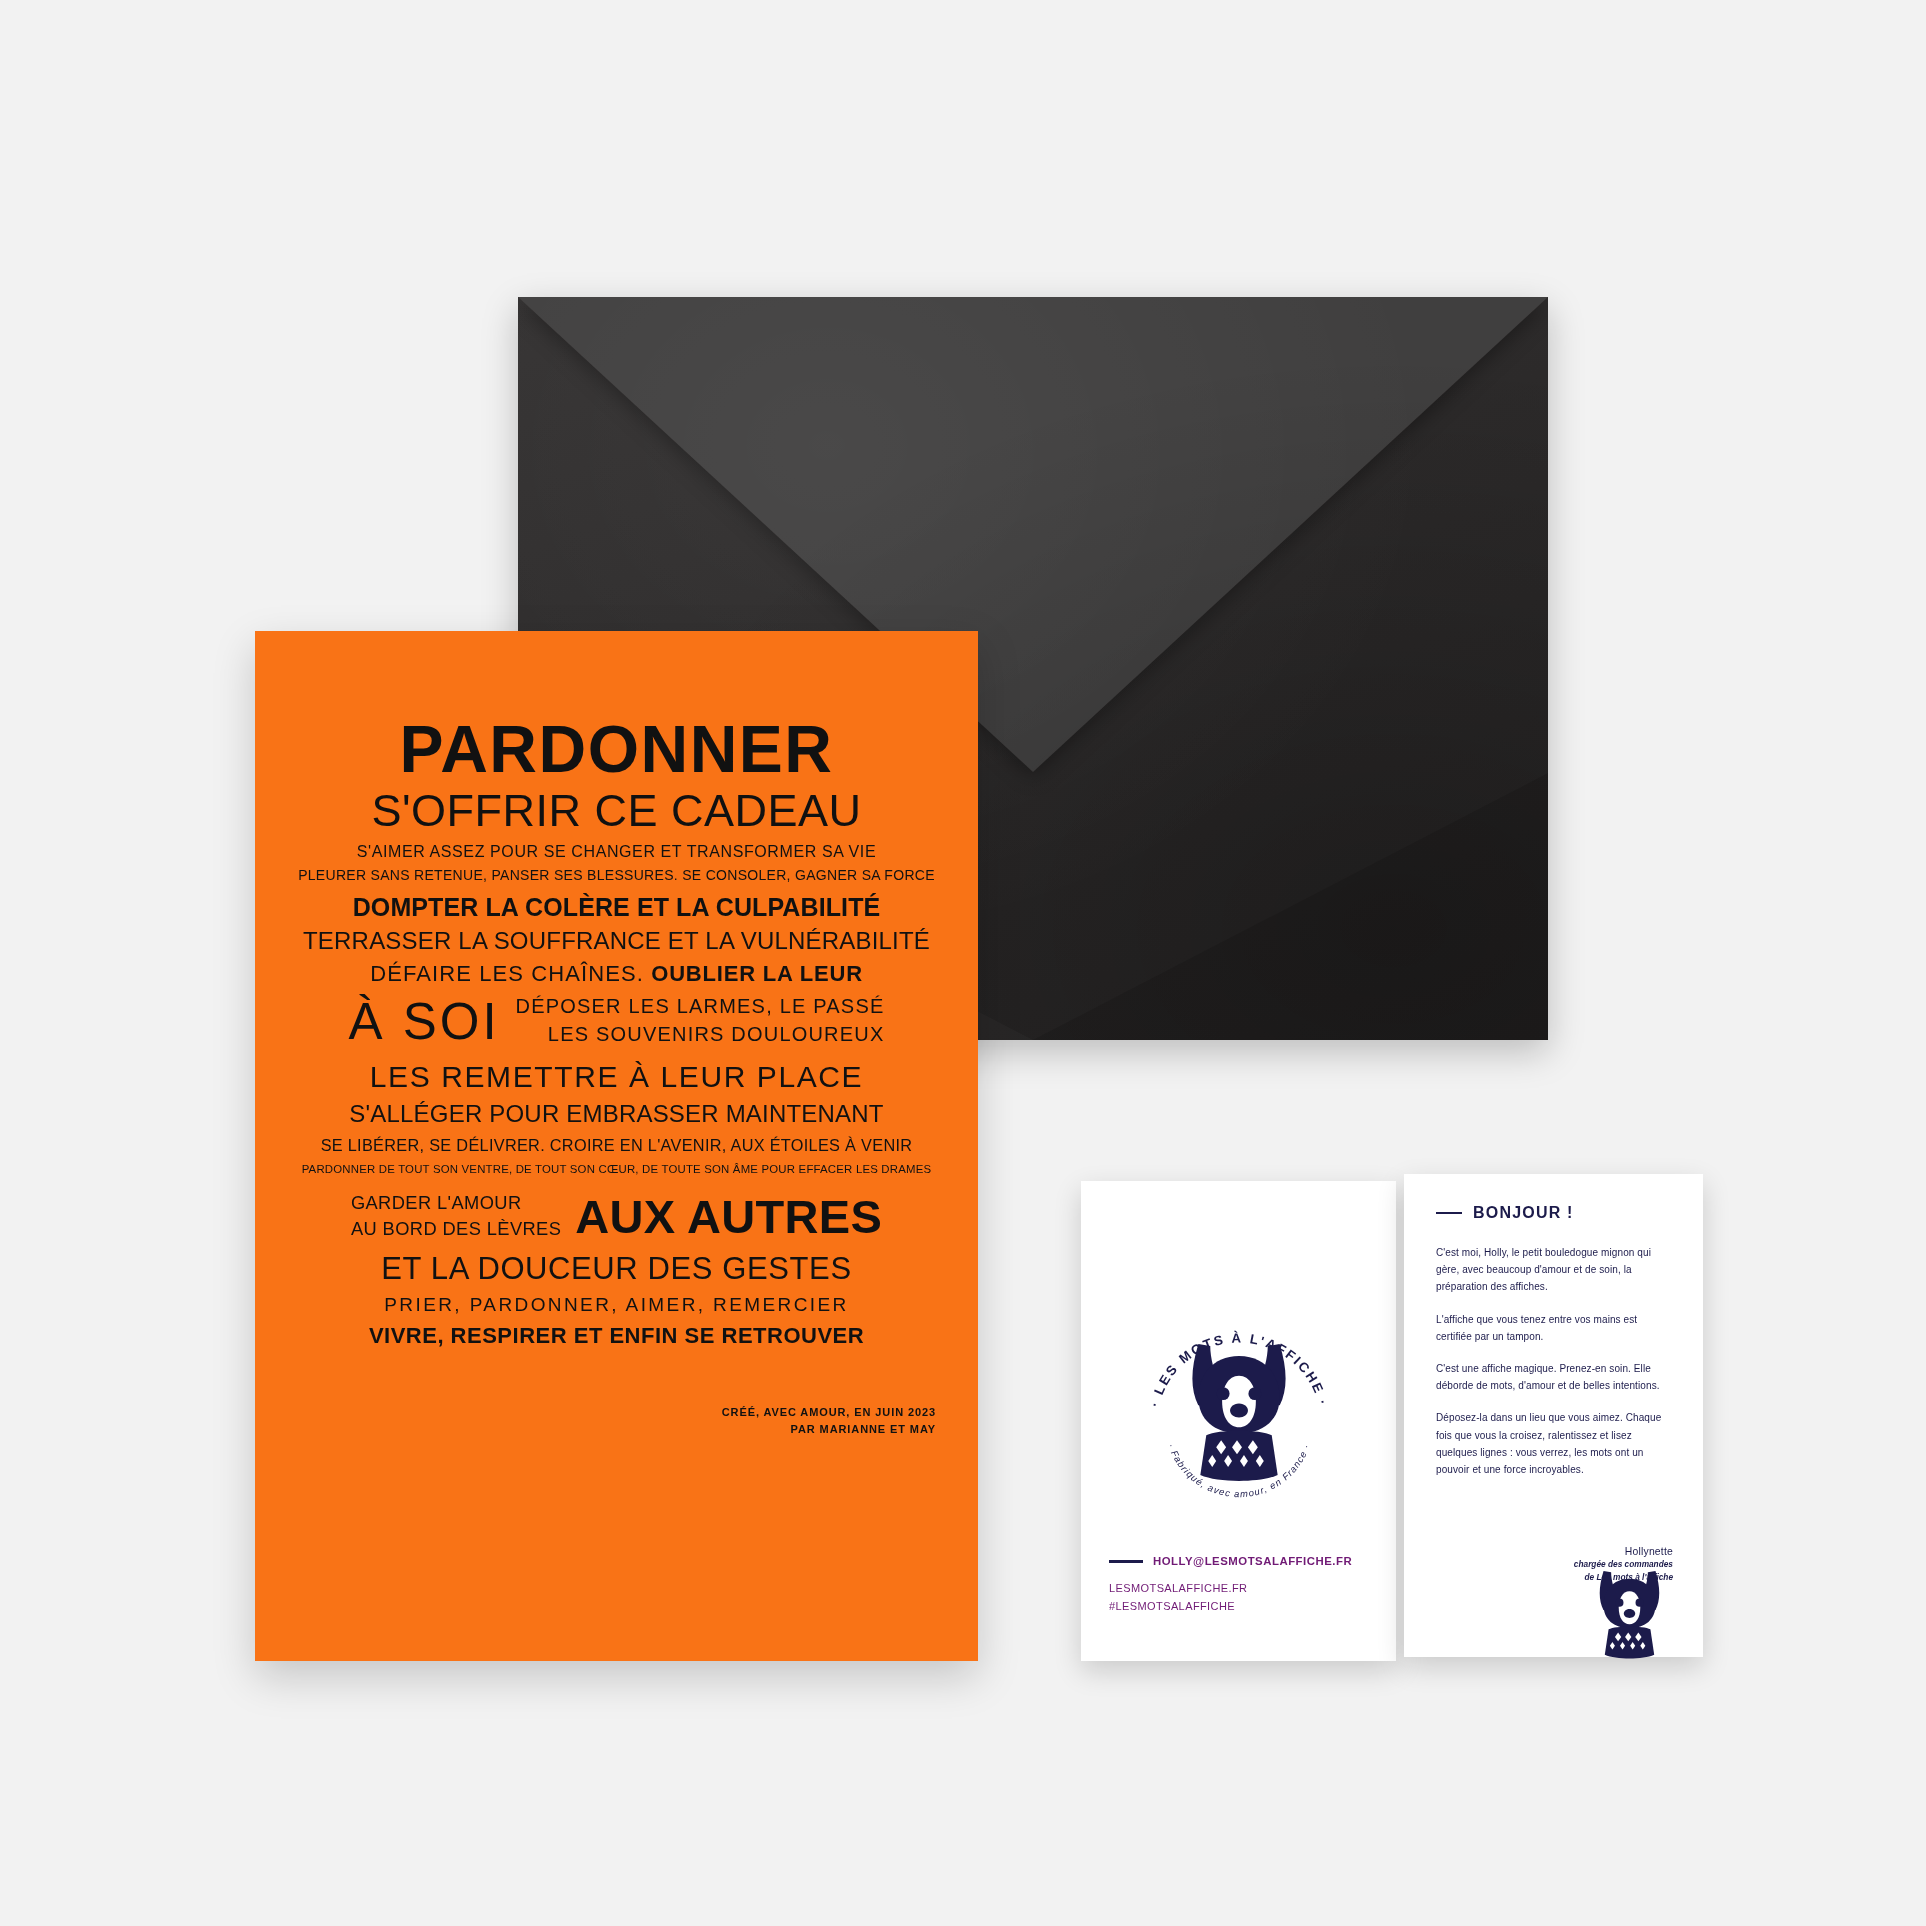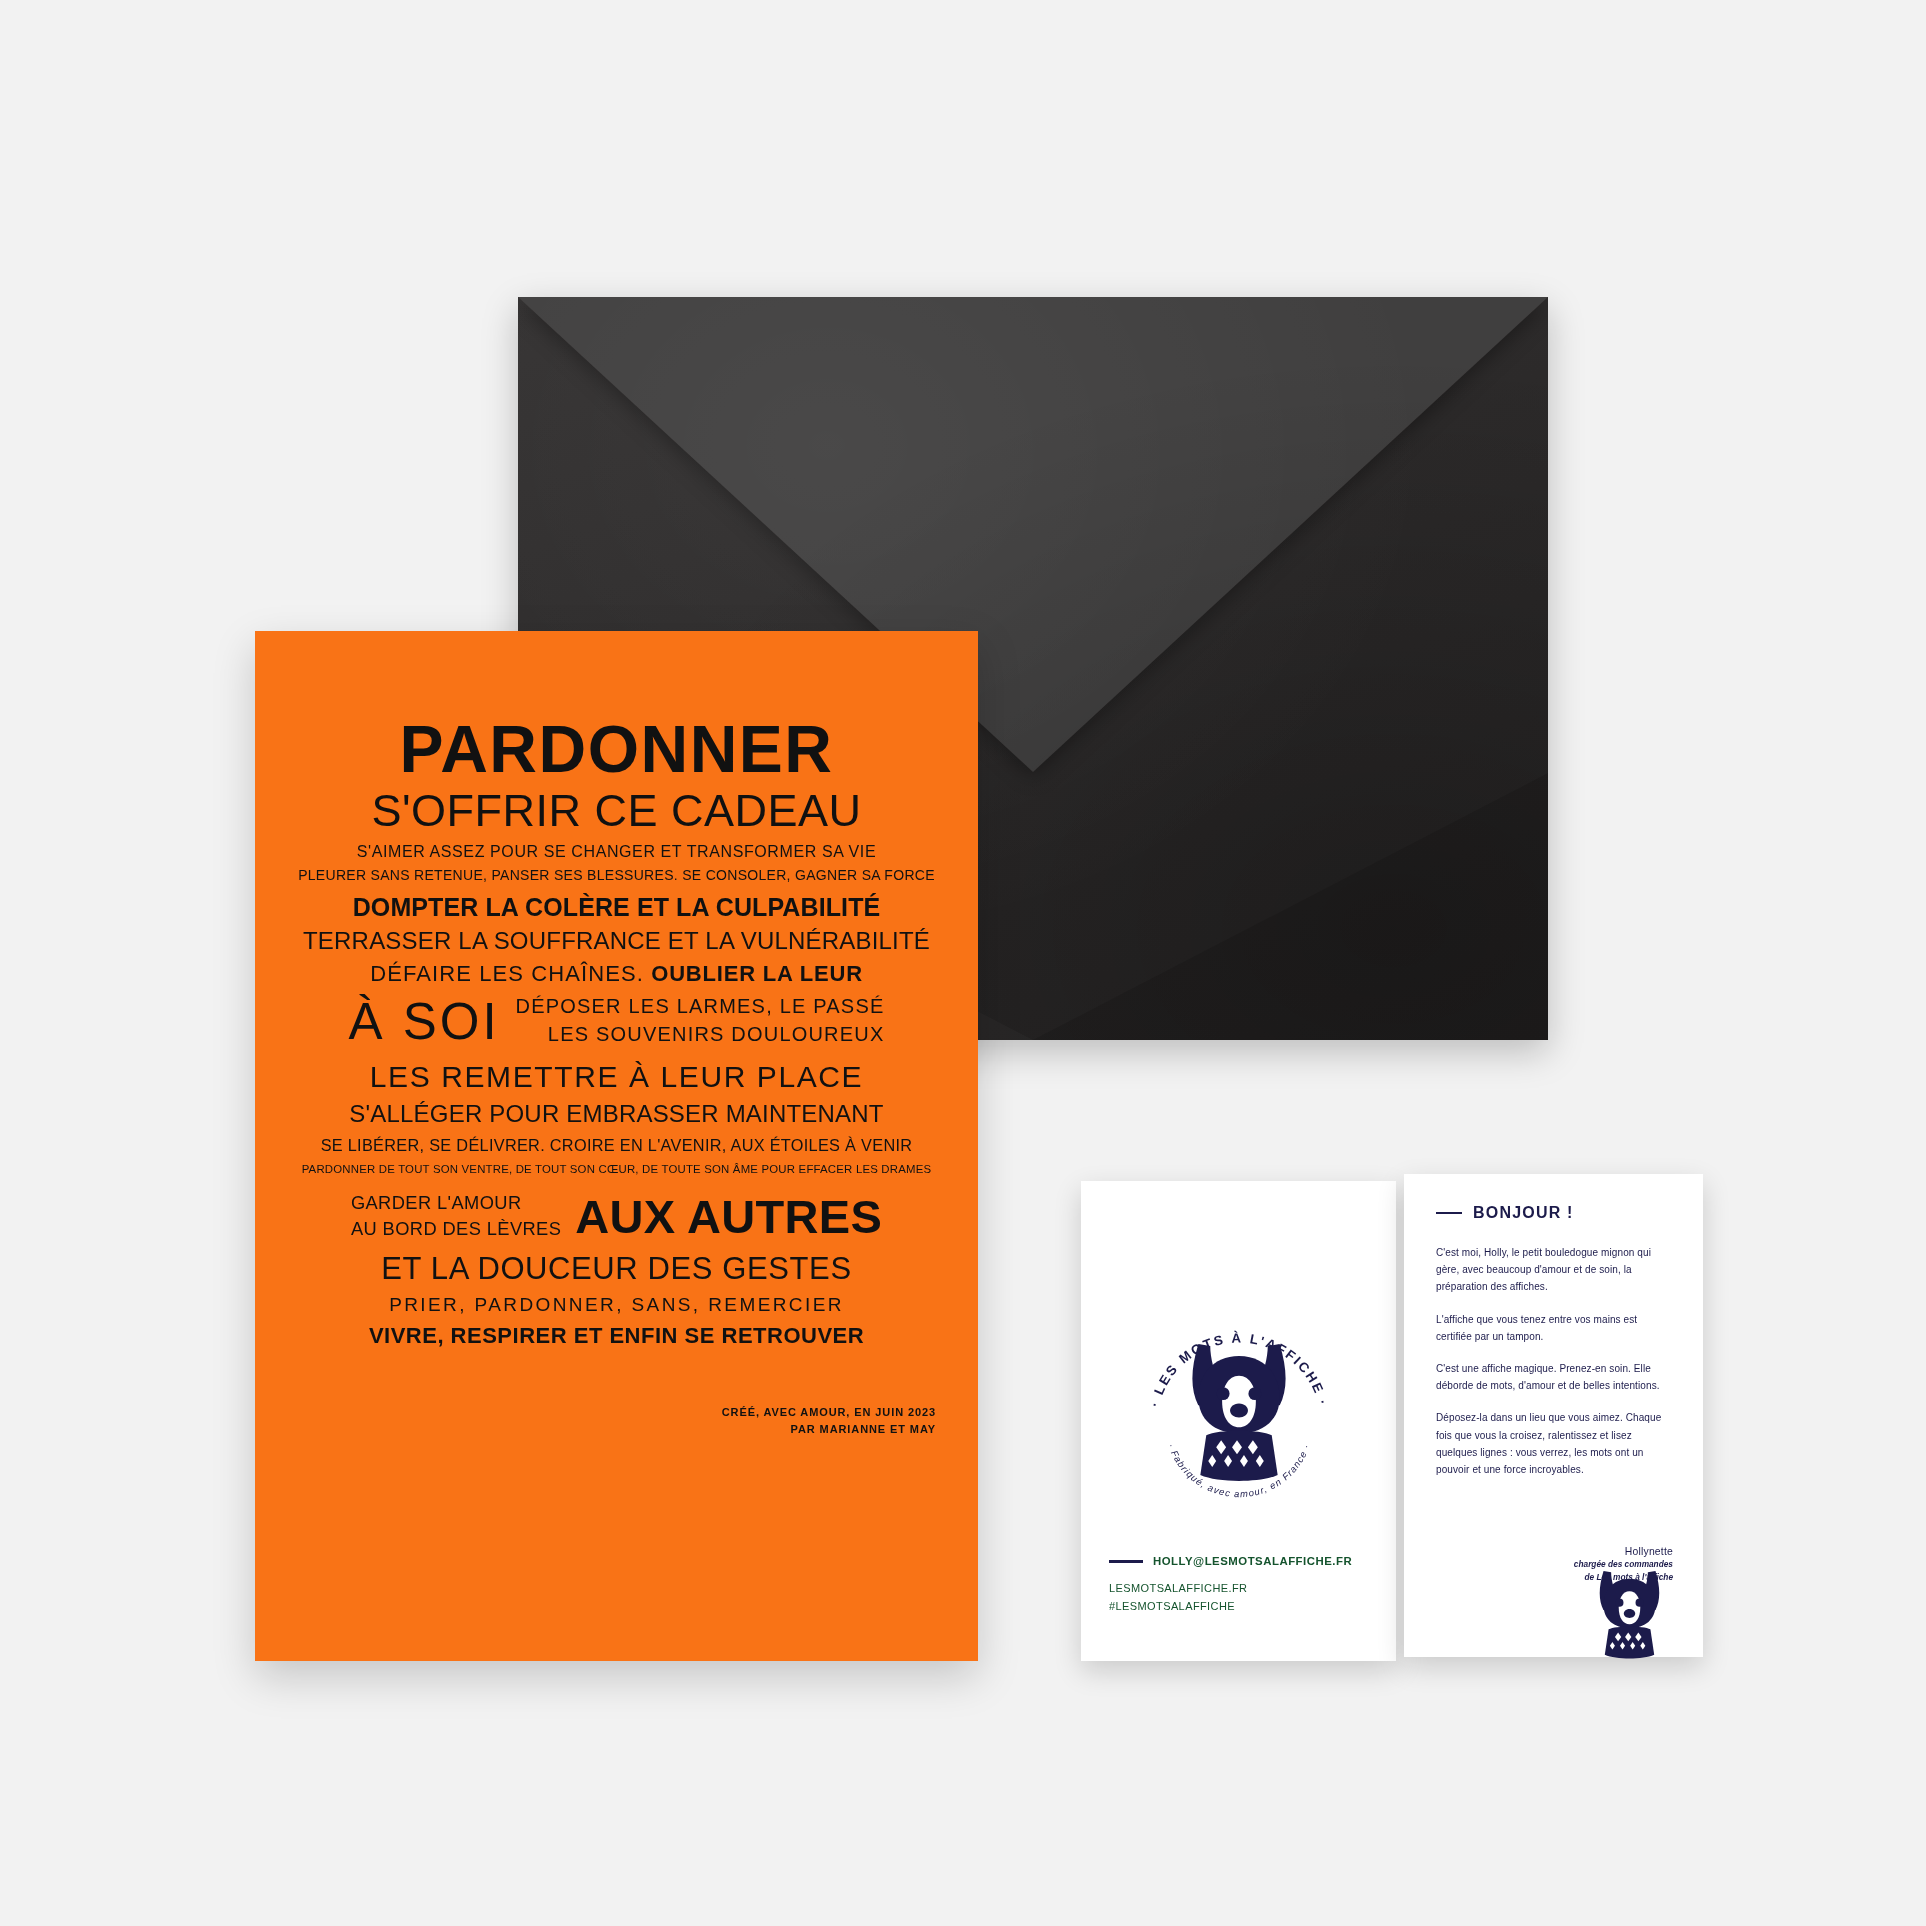--- a/index.html
+++ b/index.html
@@ -197,21 +197,21 @@
     left: 50%;
     top: 30px;
     transform: translateX(-50%);
     width: 117px;
     height: 149px;
   }
   .front-footer {
     position: absolute;
     left: 28px;
     bottom: 46px;
-    color: #14532d;
+    color: #701a75;
   }
   .front-footer .rule {
     width: 34px;
     height: 2.5px;
     background: #1c1b4b;
     display: inline-block;
     vertical-align: middle;
     margin-right: 10px;
   }
   .front-footer .email {
@@ -309,21 +309,21 @@
 
       <div class="row-autres">
         <div class="autres-left">
           <div>GARDER L'AMOUR</div>
           <div>AU BORD DES LÈVRES</div>
         </div>
         <div class="autres-big">AUX AUTRES</div>
       </div>
 
       <div class="ln l13">ET LA DOUCEUR DES GESTES</div>
-      <div class="ln l14">PRIER, PARDONNER, SANS, REMERCIER</div>
+      <div class="ln l14">PRIER, PARDONNER, AIMER, REMERCIER</div>
       <div class="ln l15">VIVRE, RESPIRER ET ENFIN SE RETROUVER</div>
 
       <div class="credits">
         <div>CRÉÉ, AVEC AMOUR, EN JUIN 2023</div>
         <div>PAR MARIANNE ET MAY</div>
       </div>
     </div>
   </div>
 
   <div id="card-front" class="card">

